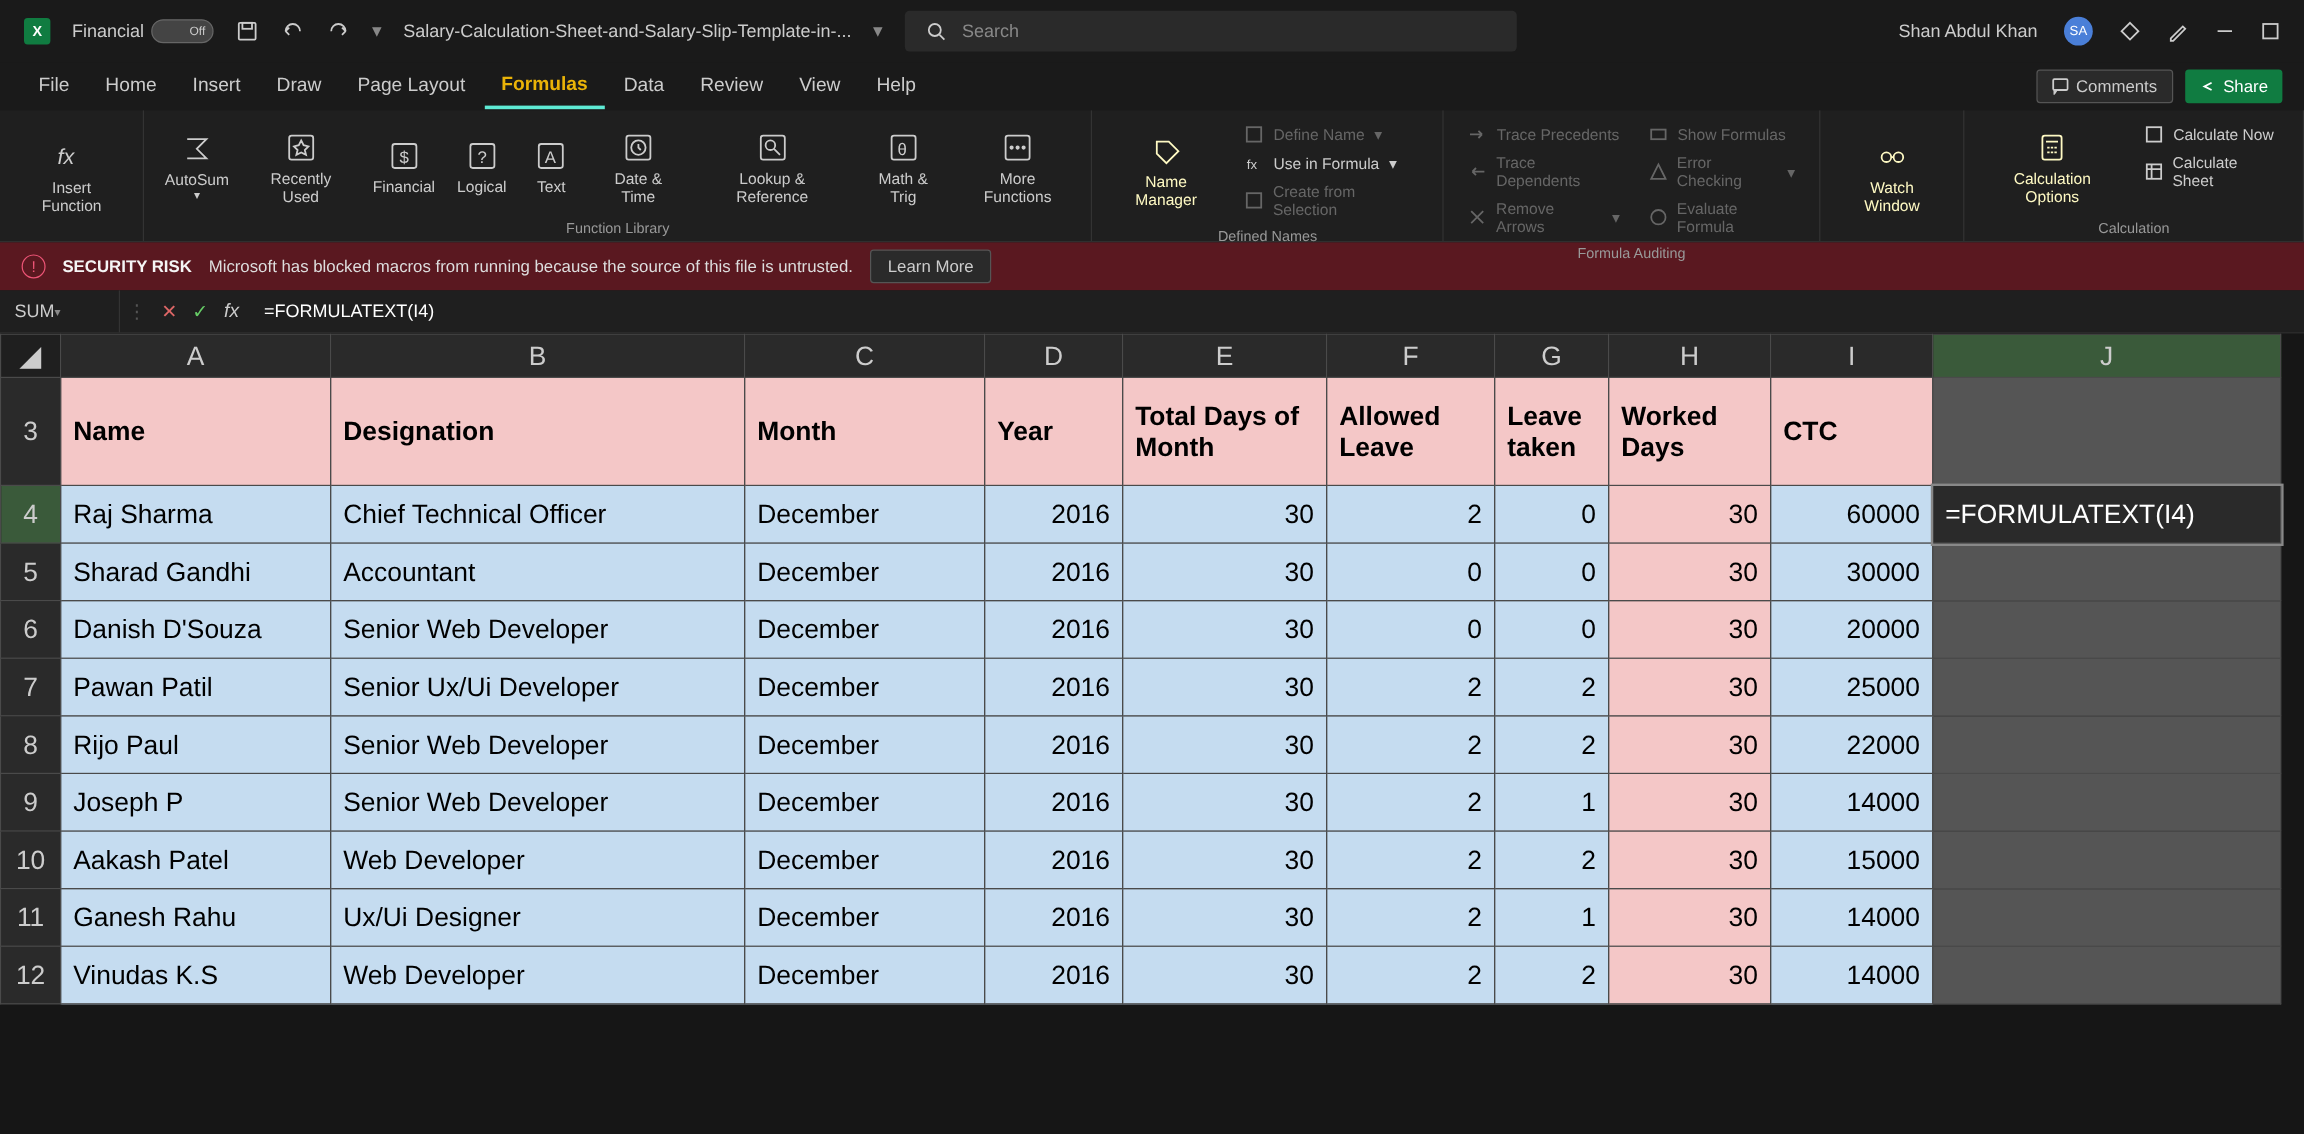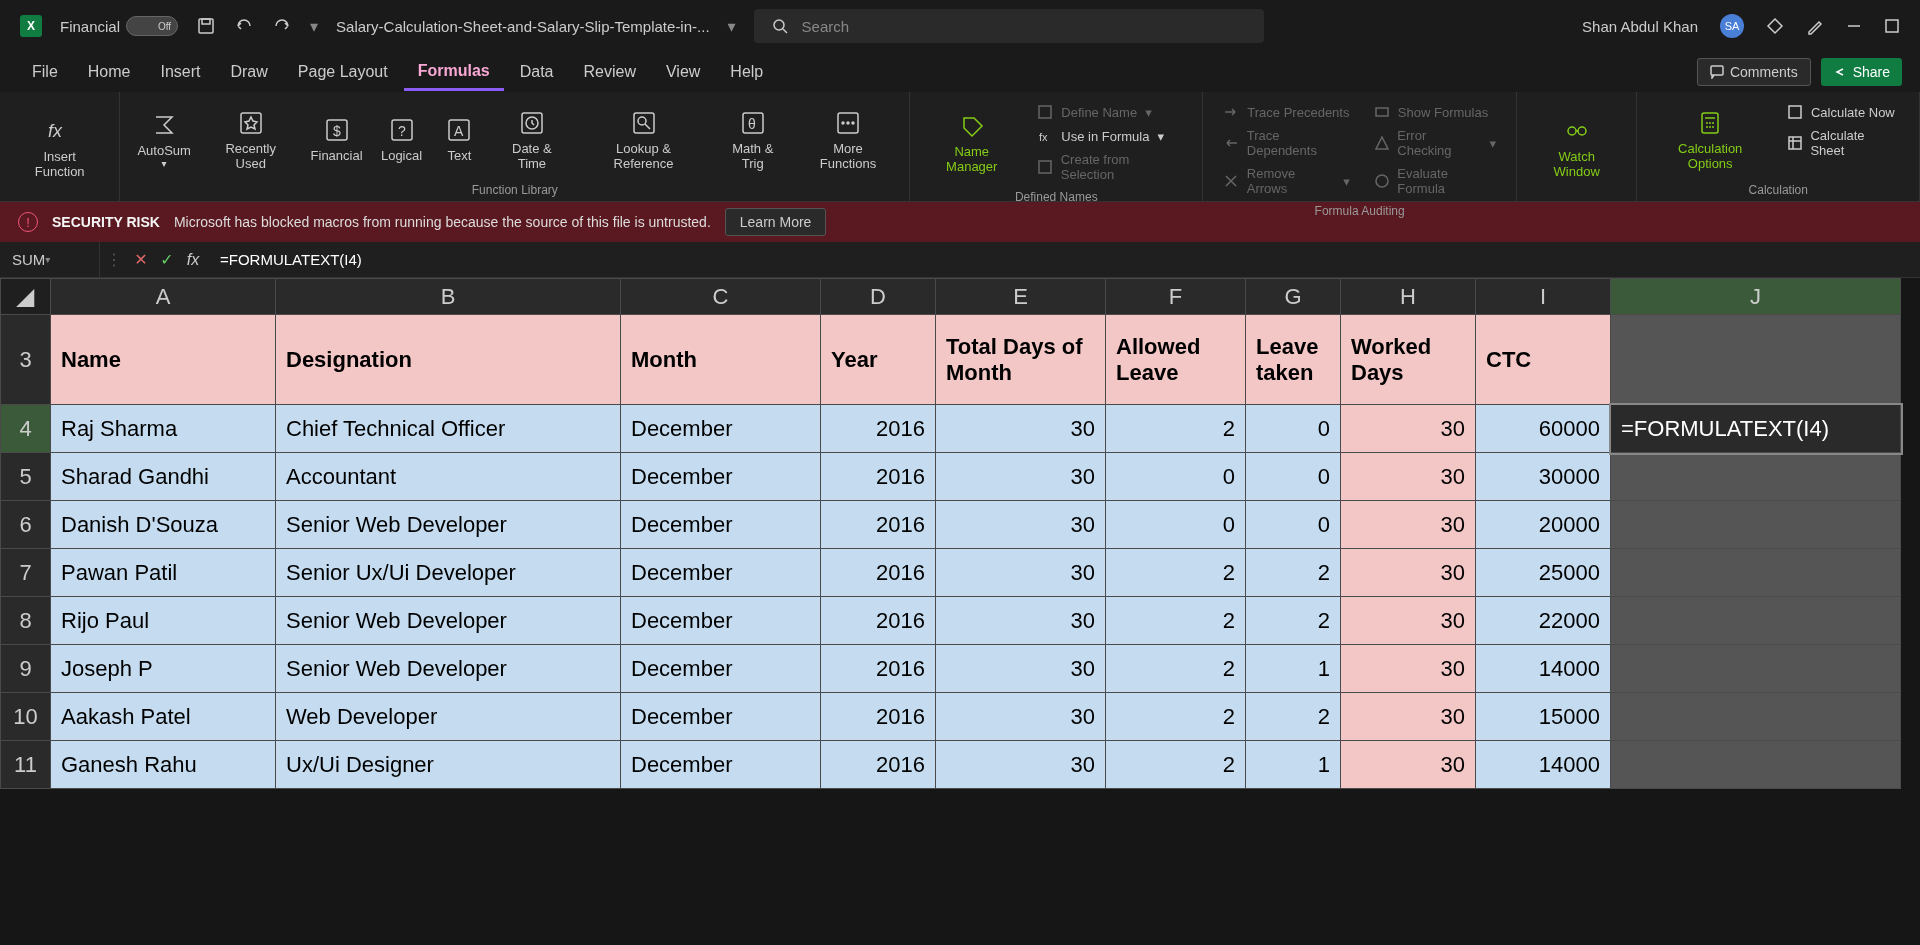--- a/index.html
+++ b/index.html
@@ -13,32 +13,32 @@
 .filename { font-size: 15px; color: #ccc; }
 .search-bar { flex: 0 0 510px; height: 34px; background: #2a2a2a; border-radius: 4px; display: flex; align-items: center; padding: 0 18px; gap: 14px; }
 .search-bar svg { width: 16px; height: 16px; }
 .search-bar span { color: #888; font-size: 15px; }
 .title-right { margin-left: auto; display: flex; align-items: center; gap: 22px; font-size: 15px; }
 .avatar { width: 24px; height: 24px; background: #4a7fd8; border-radius: 50%; display: flex; align-items: center; justify-content: center; color: #fff; font-size: 11px; }
 
 
 .menu-bar { height: 40px; display: flex; align-items: center; padding: 0 18px; gap: 2px; }
 .menu-item { padding: 8px 14px; font-size: 16px; cursor: pointer; }
-.menu-item.active { border-bottom: 3px solid #8b5cf6; font-weight: 600; color: #f9a8d4; }
+.menu-item.active { border-bottom: 3px solid #5eead4; font-weight: 600; color: #eab308; }
 .menu-right { margin-left: auto; display: flex; gap: 10px; }
 .comments-btn { display:flex; align-items:center; gap:6px; padding:5px 12px; border:1px solid #555; border-radius:3px; background:#2a2a2a; font-size:14px; }
 .share-btn { background: #107c41; color:#fff; padding:5px 12px; border-radius:3px; font-size:14px; display:flex; align-items:center; gap:6px; }
 
 
 .ribbon { height: 110px; background: #1f1f1f; display: flex; border-bottom: 1px solid #333; }
 .ribbon-group { border-right: 1px solid #333; padding: 6px 10px 4px; display: flex; flex-direction: column; }
 .ribbon-items { display: flex; gap: 4px; flex: 1; }
 .ribbon-btn { display: flex; flex-direction: column; align-items: center; justify-content: center; padding: 4px 8px; font-size: 13px; text-align: center; min-width: 52px; cursor: pointer; }
 .ribbon-btn svg { width: 28px; height: 28px; margin-bottom: 4px; }
-.ribbon-btn.disabled { color: #84cc16; }
+.ribbon-btn.disabled { color: #fef9c3; }
 .ribbon-label { text-align: center; font-size: 12px; color: #999; padding-top: 2px; }
 .ribbon-small { display:flex; flex-direction:column; gap:4px; font-size:13px; padding:4px; }
 .ribbon-small-item { display:flex; align-items:center; gap:8px; padding:2px 6px; }
 .ribbon-small-item.disabled { color:#666; }
 
 
 .security-bar { height: 40px; background: #5a1820; display: flex; align-items: center; padding: 0 18px; gap: 14px; font-size: 14px; }
 .security-bar .sec-icon { width:20px; height:20px; border:1.5px solid #e57; border-radius:50%; display:flex; align-items:center; justify-content:center; color:#e57; font-size:13px; }
 .security-bar .sec-title { font-weight:600; color:#f5f5f5; }
 .security-bar .sec-msg { color:#ddd; }
@@ -494,15 +494,28 @@
           <td class="cell text blue">Ux/Ui Designer</td>
           <td class="cell text blue">December</td>
           <td class="cell num blue">2016</td>
           <td class="cell num blue">30</td>
           <td class="cell num blue">2</td>
           <td class="cell num blue">1</td>
           <td class="cell num pink">30</td>
           <td class="cell num blue">14000</td>
           <td class="cell text" style="background: rgb(85, 85, 85);"></td>
         </tr>
+        <tr>
+          <th class="row-h">12</th>
+          <td class="cell text blue">Vinudas K.S</td>
+          <td class="cell text blue">Web Developer</td>
+          <td class="cell text blue">December</td>
+          <td class="cell num blue">2016</td>
+          <td class="cell num blue">30</td>
+          <td class="cell num blue">2</td>
+          <td class="cell num blue">2</td>
+          <td class="cell num pink">30</td>
+          <td class="cell num blue">14000</td>
+          <td class="cell text" style="background: rgb(85, 85, 85);"></td>
+        </tr>
       </tbody>
   </table>
 </div>
 
 </body></html>

